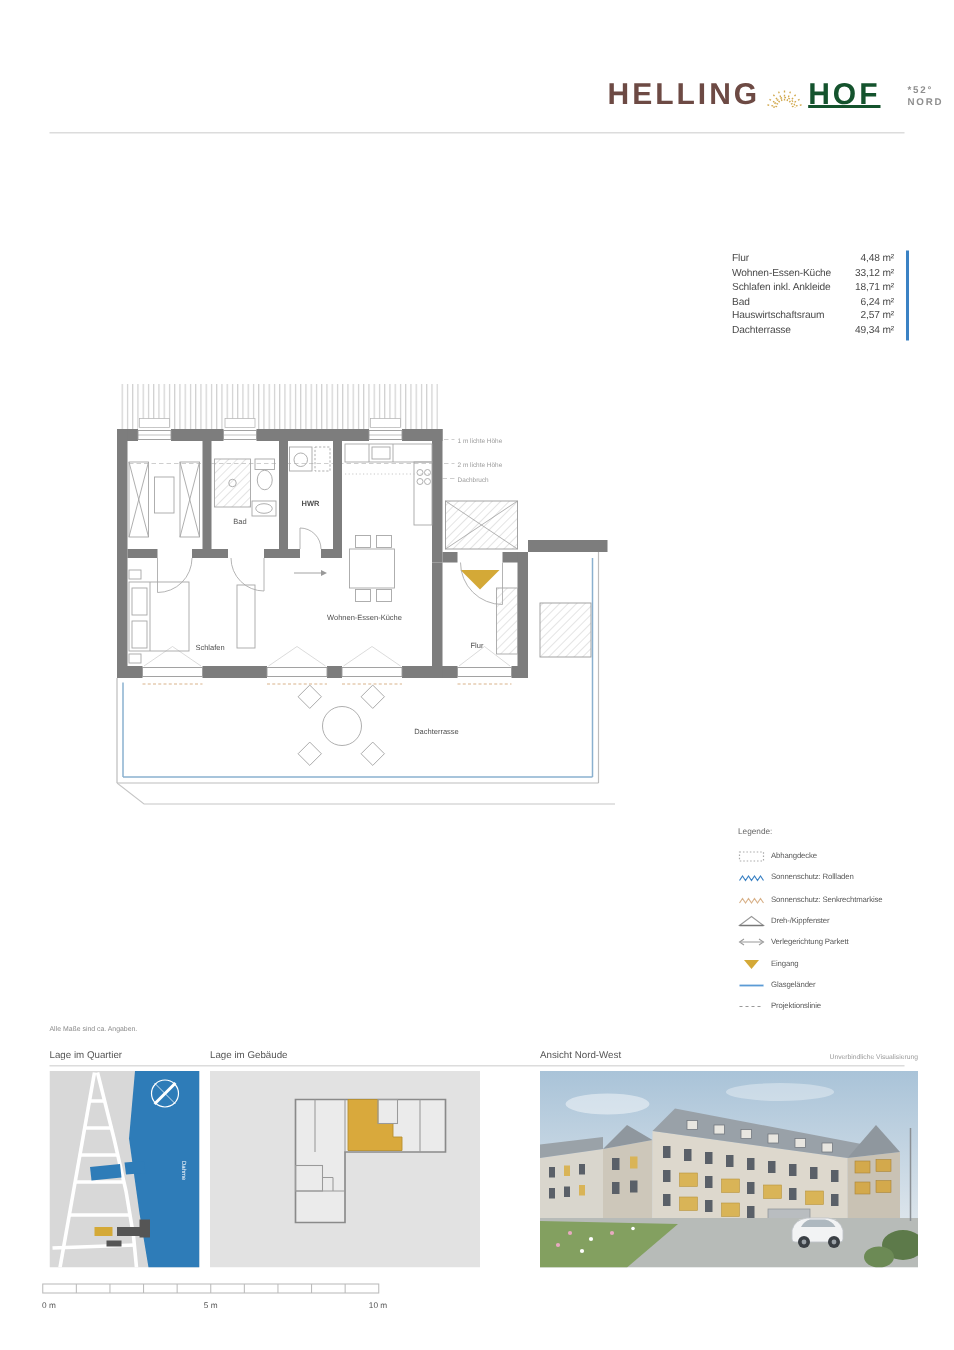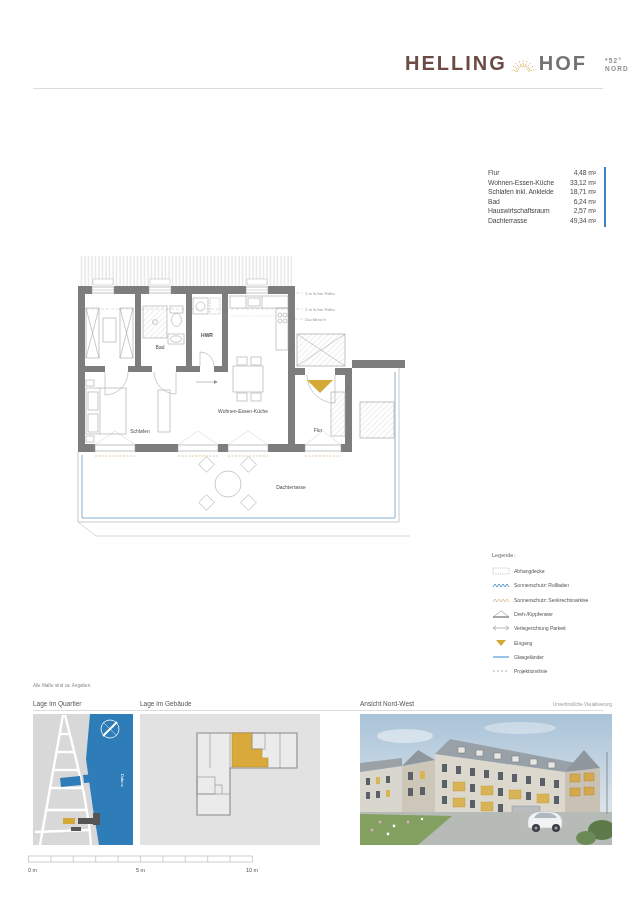--- a/index.html
+++ b/index.html
@@ -4,21 +4,21 @@
 <style>
   html,body{margin:0;padding:0;background:#fff;}
   body{font-family:"Liberation Sans",sans-serif;}
   #page{position:relative;width:636px;height:900px;background:#ffffff;overflow:hidden;}
   .abs{position:absolute;}
   .hdr-line{font-size:8px;color:#4a4a4a;letter-spacing:-0.1px;line-height:10px;}
   .divider{position:absolute;height:1px;background:#dcdcdc;}
   
   .logo-word{font-size:20px;font-weight:bold;letter-spacing:2px;}
   .logo-left{color:#6d4a44;}
-  .logo-right{color:#737373;}
+  .logo-right{color:#14532d;text-decoration:underline;}
   .badge{font-size:6.5px;font-weight:bold;color:#8f8f8f;letter-spacing:1.2px;line-height:7.5px;text-align:left;}
   
   .atable{width:108px;font-size:6.8px;color:#4a4a4a;letter-spacing:-0.1px;}
   .arow{display:flex;justify-content:space-between;line-height:9.6px;}
   .aval{text-align:right;}
   .bluebar{position:absolute;width:2px;background:#3b82c4;}
   
   .legend{width:130px;}
   .legend-title{font-size:5.5px;color:#666;margin-bottom:6px;}
   .litem{display:flex;align-items:center;height:14.3px;}

